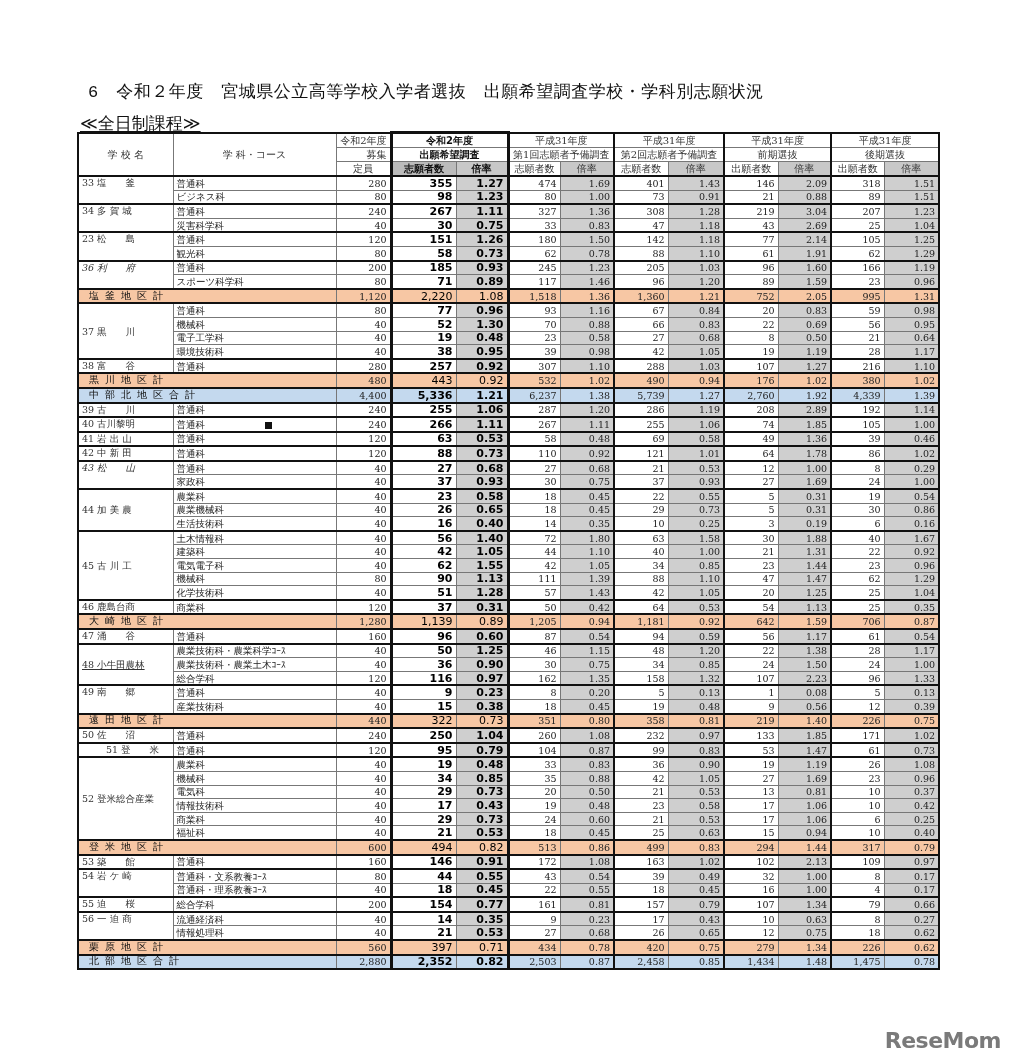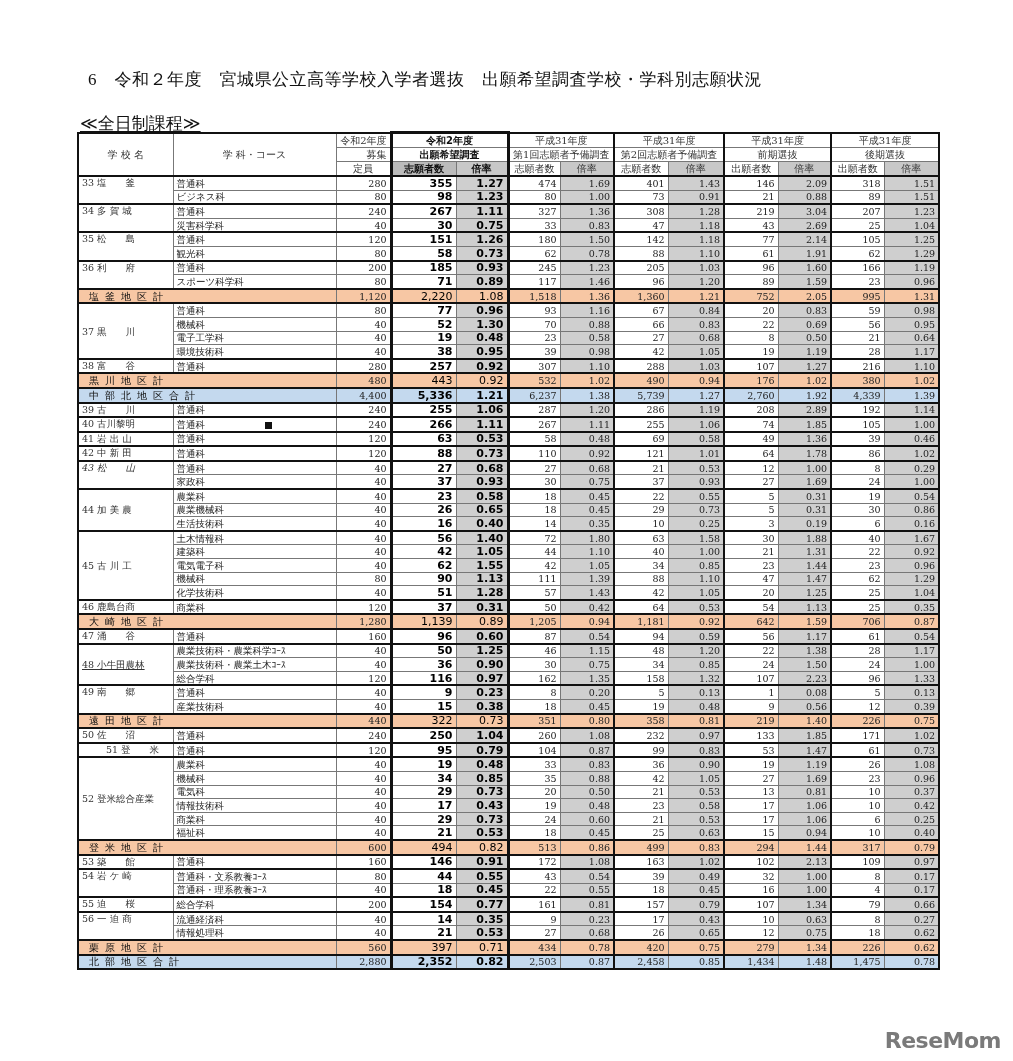--- a/index.html
+++ b/index.html
@@ -1,18 +1,18 @@
 <!DOCTYPE html>
 <html><head>
 <meta charset="utf-8">
 <style>
   html, body { margin: 0; padding: 0; background: #ffffff; }
   body { width: 1013px; height: 1061px; position: relative; overflow: hidden;
          font-family: "DejaVu Serif", "Liberation Serif", serif; color: #222; }
-  .title { position: absolute; left: 88px; top: 68px; font-family: Liberation Serif, serif;
+  .title { position: absolute; left: 88px; top: 80px; font-family: Liberation Mono, monospace;
            font-size: 17px; letter-spacing: 0.5px; color: #111; white-space: pre; }
   .subtitle { position: absolute; left: 80px; top: 112px; font-family: "DejaVu Sans", "Liberation Sans", sans-serif;
               font-size: 17px; color: #111; text-decoration: underline; text-underline-offset: 2px; }
   table.main { position: absolute; left: 77px; top: 131px; border-collapse: collapse; table-layout: fixed;
                width: 861px; font-size: 9.5px; border: 2px solid #111; }
   table.main td { border: 1px solid #777; padding: 0 3px; height: 12.6px; line-height: 11px; white-space: nowrap; overflow: hidden; }
   thead td { text-align: center; font-size: 10px; color: #333; }
   thead tr.h1 td { height: 13px; }
   .hdr-r2 { border-left: 3px solid #111 !important; border-right: 3px solid #111 !important; border-top: 3px solid #111 !important;
             font-family: "DejaVu Sans", "Liberation Sans", sans-serif; font-weight: bold; color: #111; }
@@ -23,21 +23,21 @@
   .gray { background: #cfcfcf; }
   .r2c { border-left: 3px solid #111 !important; }
   .r2r { border-right: 3px solid #111 !important; }
   .gsep { border-left: 2px solid #111 !important; }
   .school { color: #333; }
   tr.district td { background: #f7c7a4; font-weight: normal; border-top: 2px solid #111; border-bottom: 2px solid #111; }
   tr.district td.gray { background: #f7c7a4; }
   tr.region td { background: #c4d9ee; border-top: 2px solid #111; border-bottom: 2px solid #111; }
   tr.region td.gray { background: #c4d9ee; }
   tr.grp-start td { border-top: 2px solid #111; }
-  .dname { letter-spacing: 6px; padding-left: 10px !important; color: #111; font-family: Liberation Sans, sans-serif; font-size: 10px; margin-top: 9px; }
+  .dname { letter-spacing: 6px; padding-left: 10px !important; color: #111; font-family: Liberation Mono, monospace; font-size: 10px; margin-top: 9px; }
   .marker { display: inline-block; width: 7px; height: 7px; background: #111; margin-left: 60px; vertical-align: middle; }
   .watermark { position: absolute; right: 12px; bottom: 8px; font-family: "DejaVu Sans", "Liberation Sans", sans-serif;
                font-weight: bold; font-size: 22px; color: #7a7a7a; letter-spacing: -0.5px; }
 </style>
 </head>
 <body>
 
 <div class="title">6　令和２年度　宮城県公立高等学校入学者選抜　出願希望調査学校・学科別志願状況</div>
 <div class="subtitle">≪全日制課程≫</div>
 
@@ -143,21 +143,21 @@
         <td class="num gsep">33</td>
         <td class="num gray">0.83</td>
         <td class="num gsep">47</td>
         <td class="num gray">1.18</td>
         <td class="num gsep">43</td>
         <td class="num gray">2.69</td>
         <td class="num gsep">25</td>
         <td class="num gray">1.04</td>
       </tr>
       <tr class="grp-start">
-        <td class="school" rowspan="2" style="vertical-align: top;">35 松　　島</td>
+        <td class="school" rowspan="2" style="vertical-align: top;">23 松　　島</td>
         <td>普通科</td>
         <td class="num">120</td>
         <td class="num bold r2c">151</td>
         <td class="num bold gray r2r">1.26</td>
         <td class="num gsep">180</td>
         <td class="num gray">1.50</td>
         <td class="num gsep">142</td>
         <td class="num gray">1.18</td>
         <td class="num gsep">77</td>
         <td class="num gray">2.14</td>
@@ -172,21 +172,21 @@
         <td class="num gsep">62</td>
         <td class="num gray">0.78</td>
         <td class="num gsep">88</td>
         <td class="num gray">1.10</td>
         <td class="num gsep">61</td>
         <td class="num gray">1.91</td>
         <td class="num gsep">62</td>
         <td class="num gray">1.29</td>
       </tr>
       <tr class="grp-start">
-        <td class="school" rowspan="2" style="vertical-align: top;">36 利　　府</td>
+        <td class="school" rowspan="2" style="vertical-align: top; font-style: italic;">36 利　　府</td>
         <td>普通科</td>
         <td class="num">200</td>
         <td class="num bold r2c">185</td>
         <td class="num bold gray r2r">0.93</td>
         <td class="num gsep">245</td>
         <td class="num gray">1.23</td>
         <td class="num gsep">205</td>
         <td class="num gray">1.03</td>
         <td class="num gsep">96</td>
         <td class="num gray">1.60</td>

